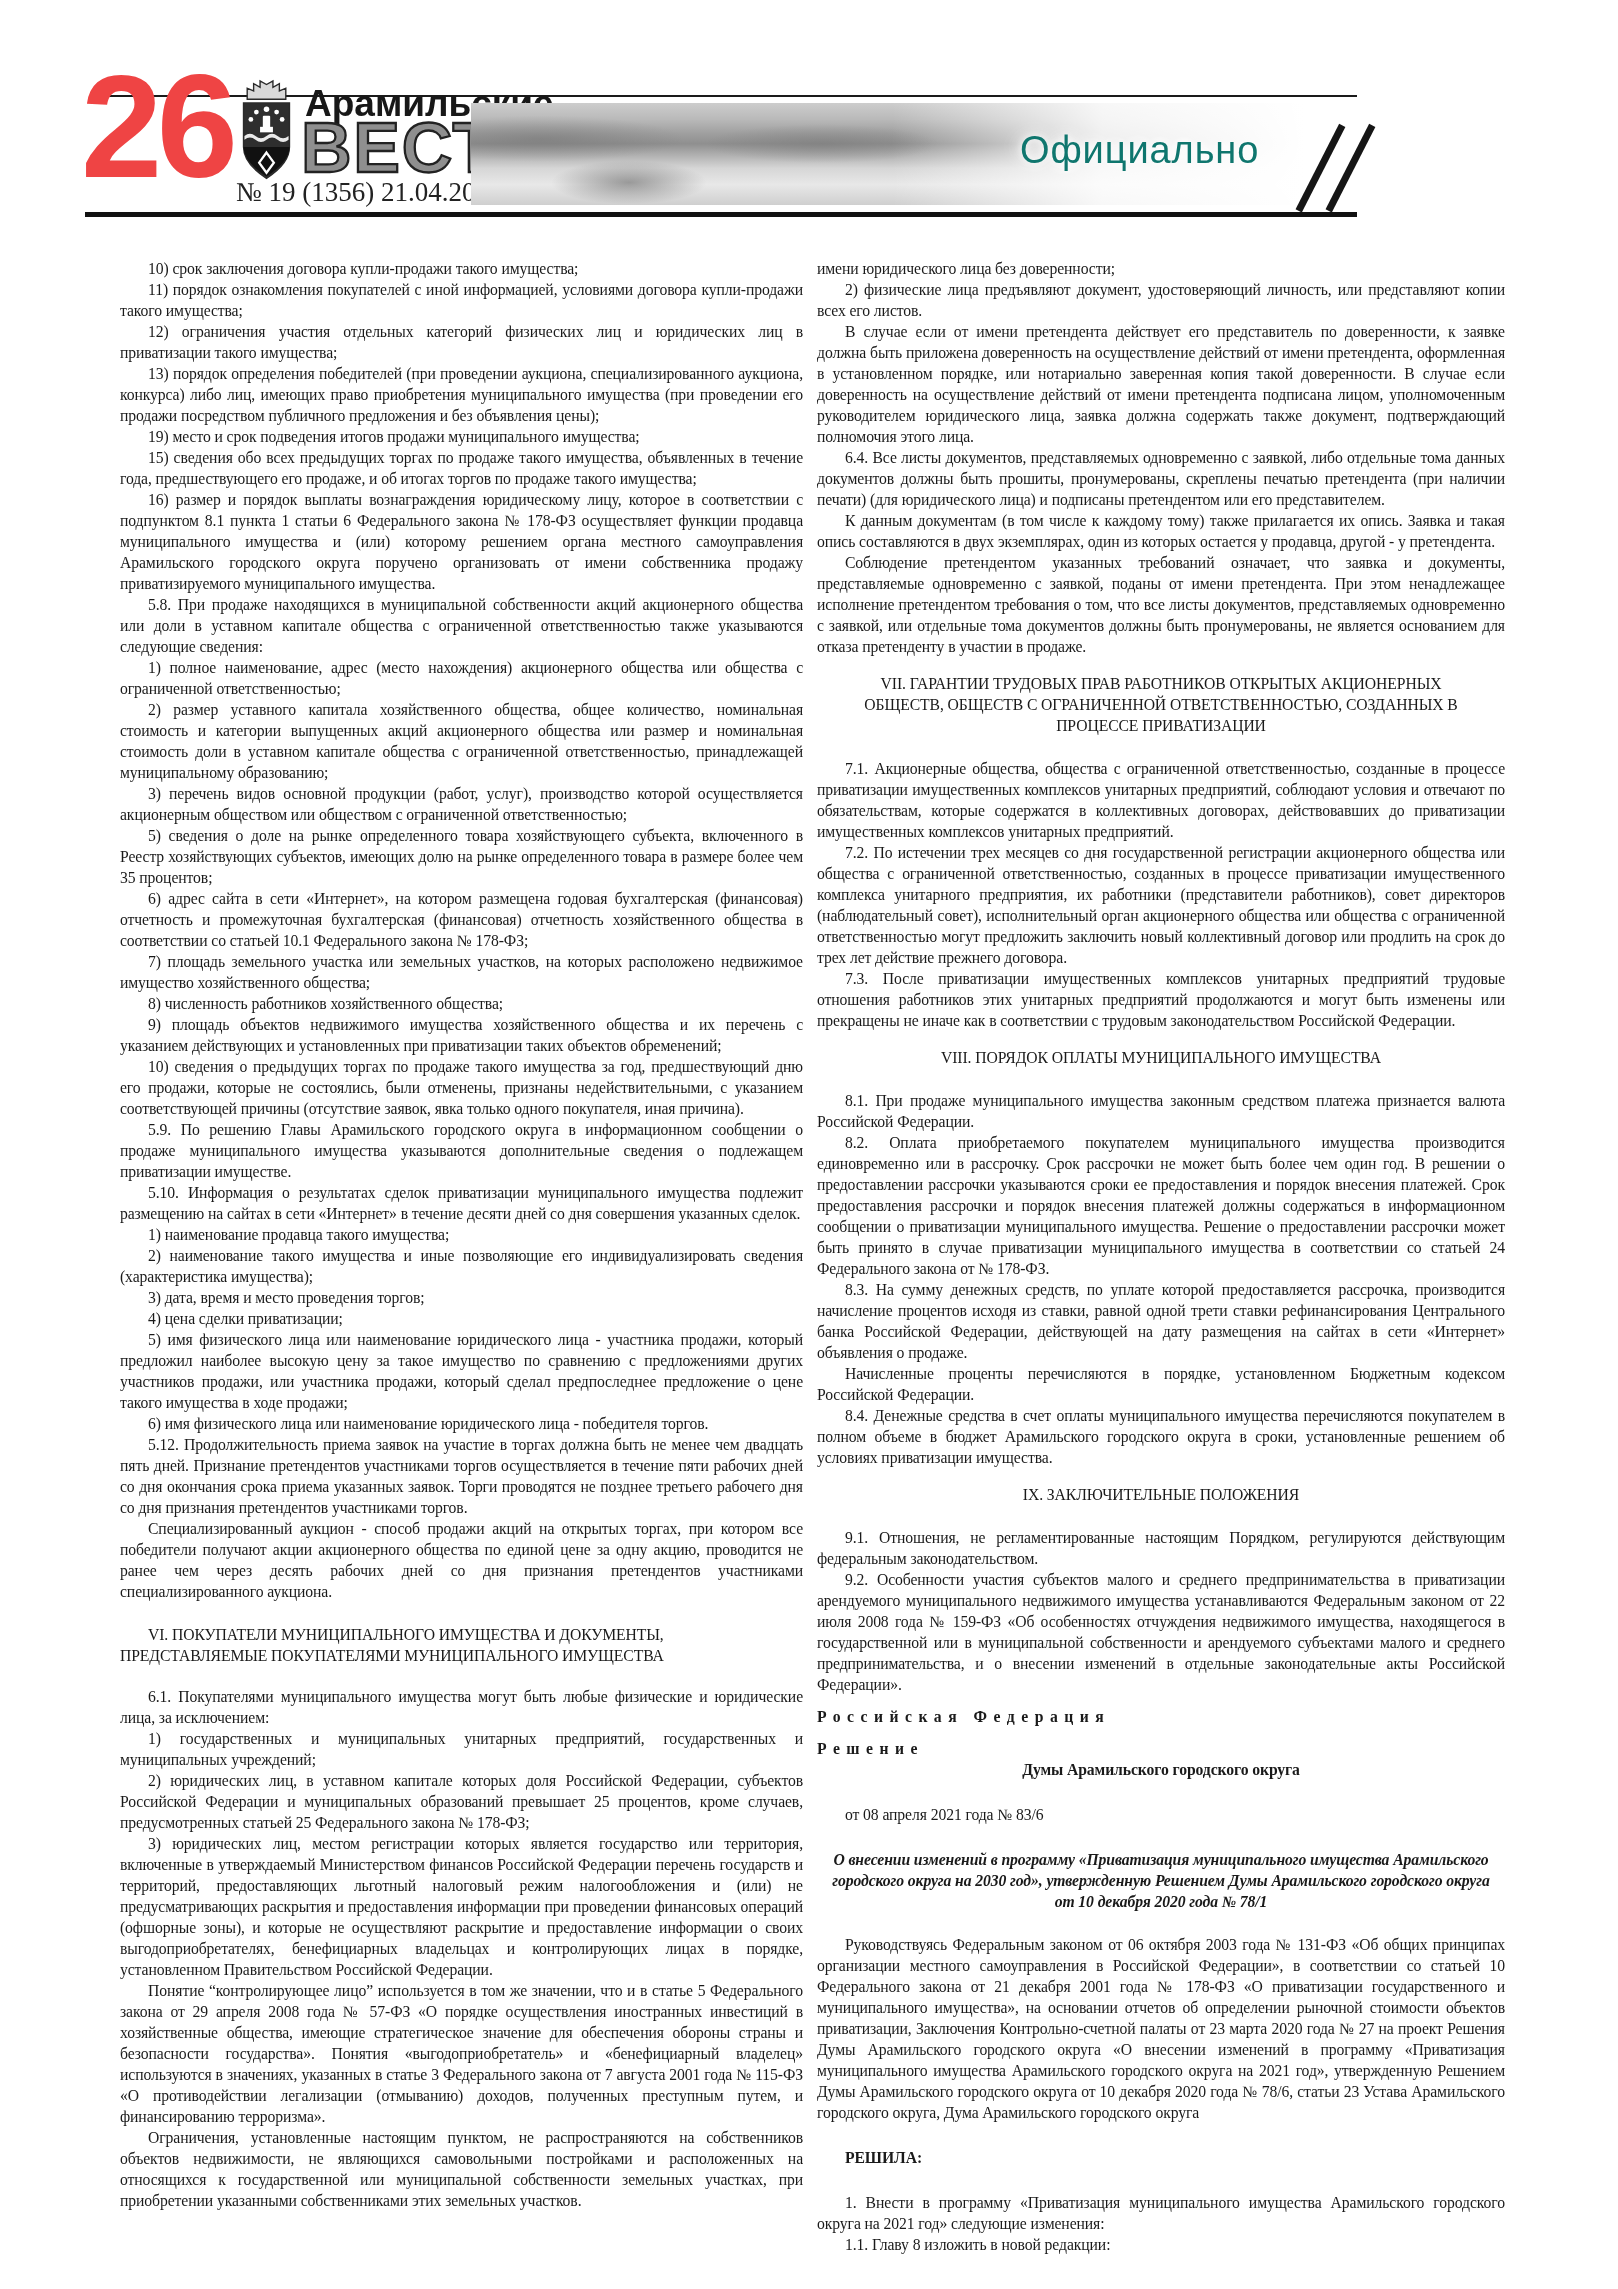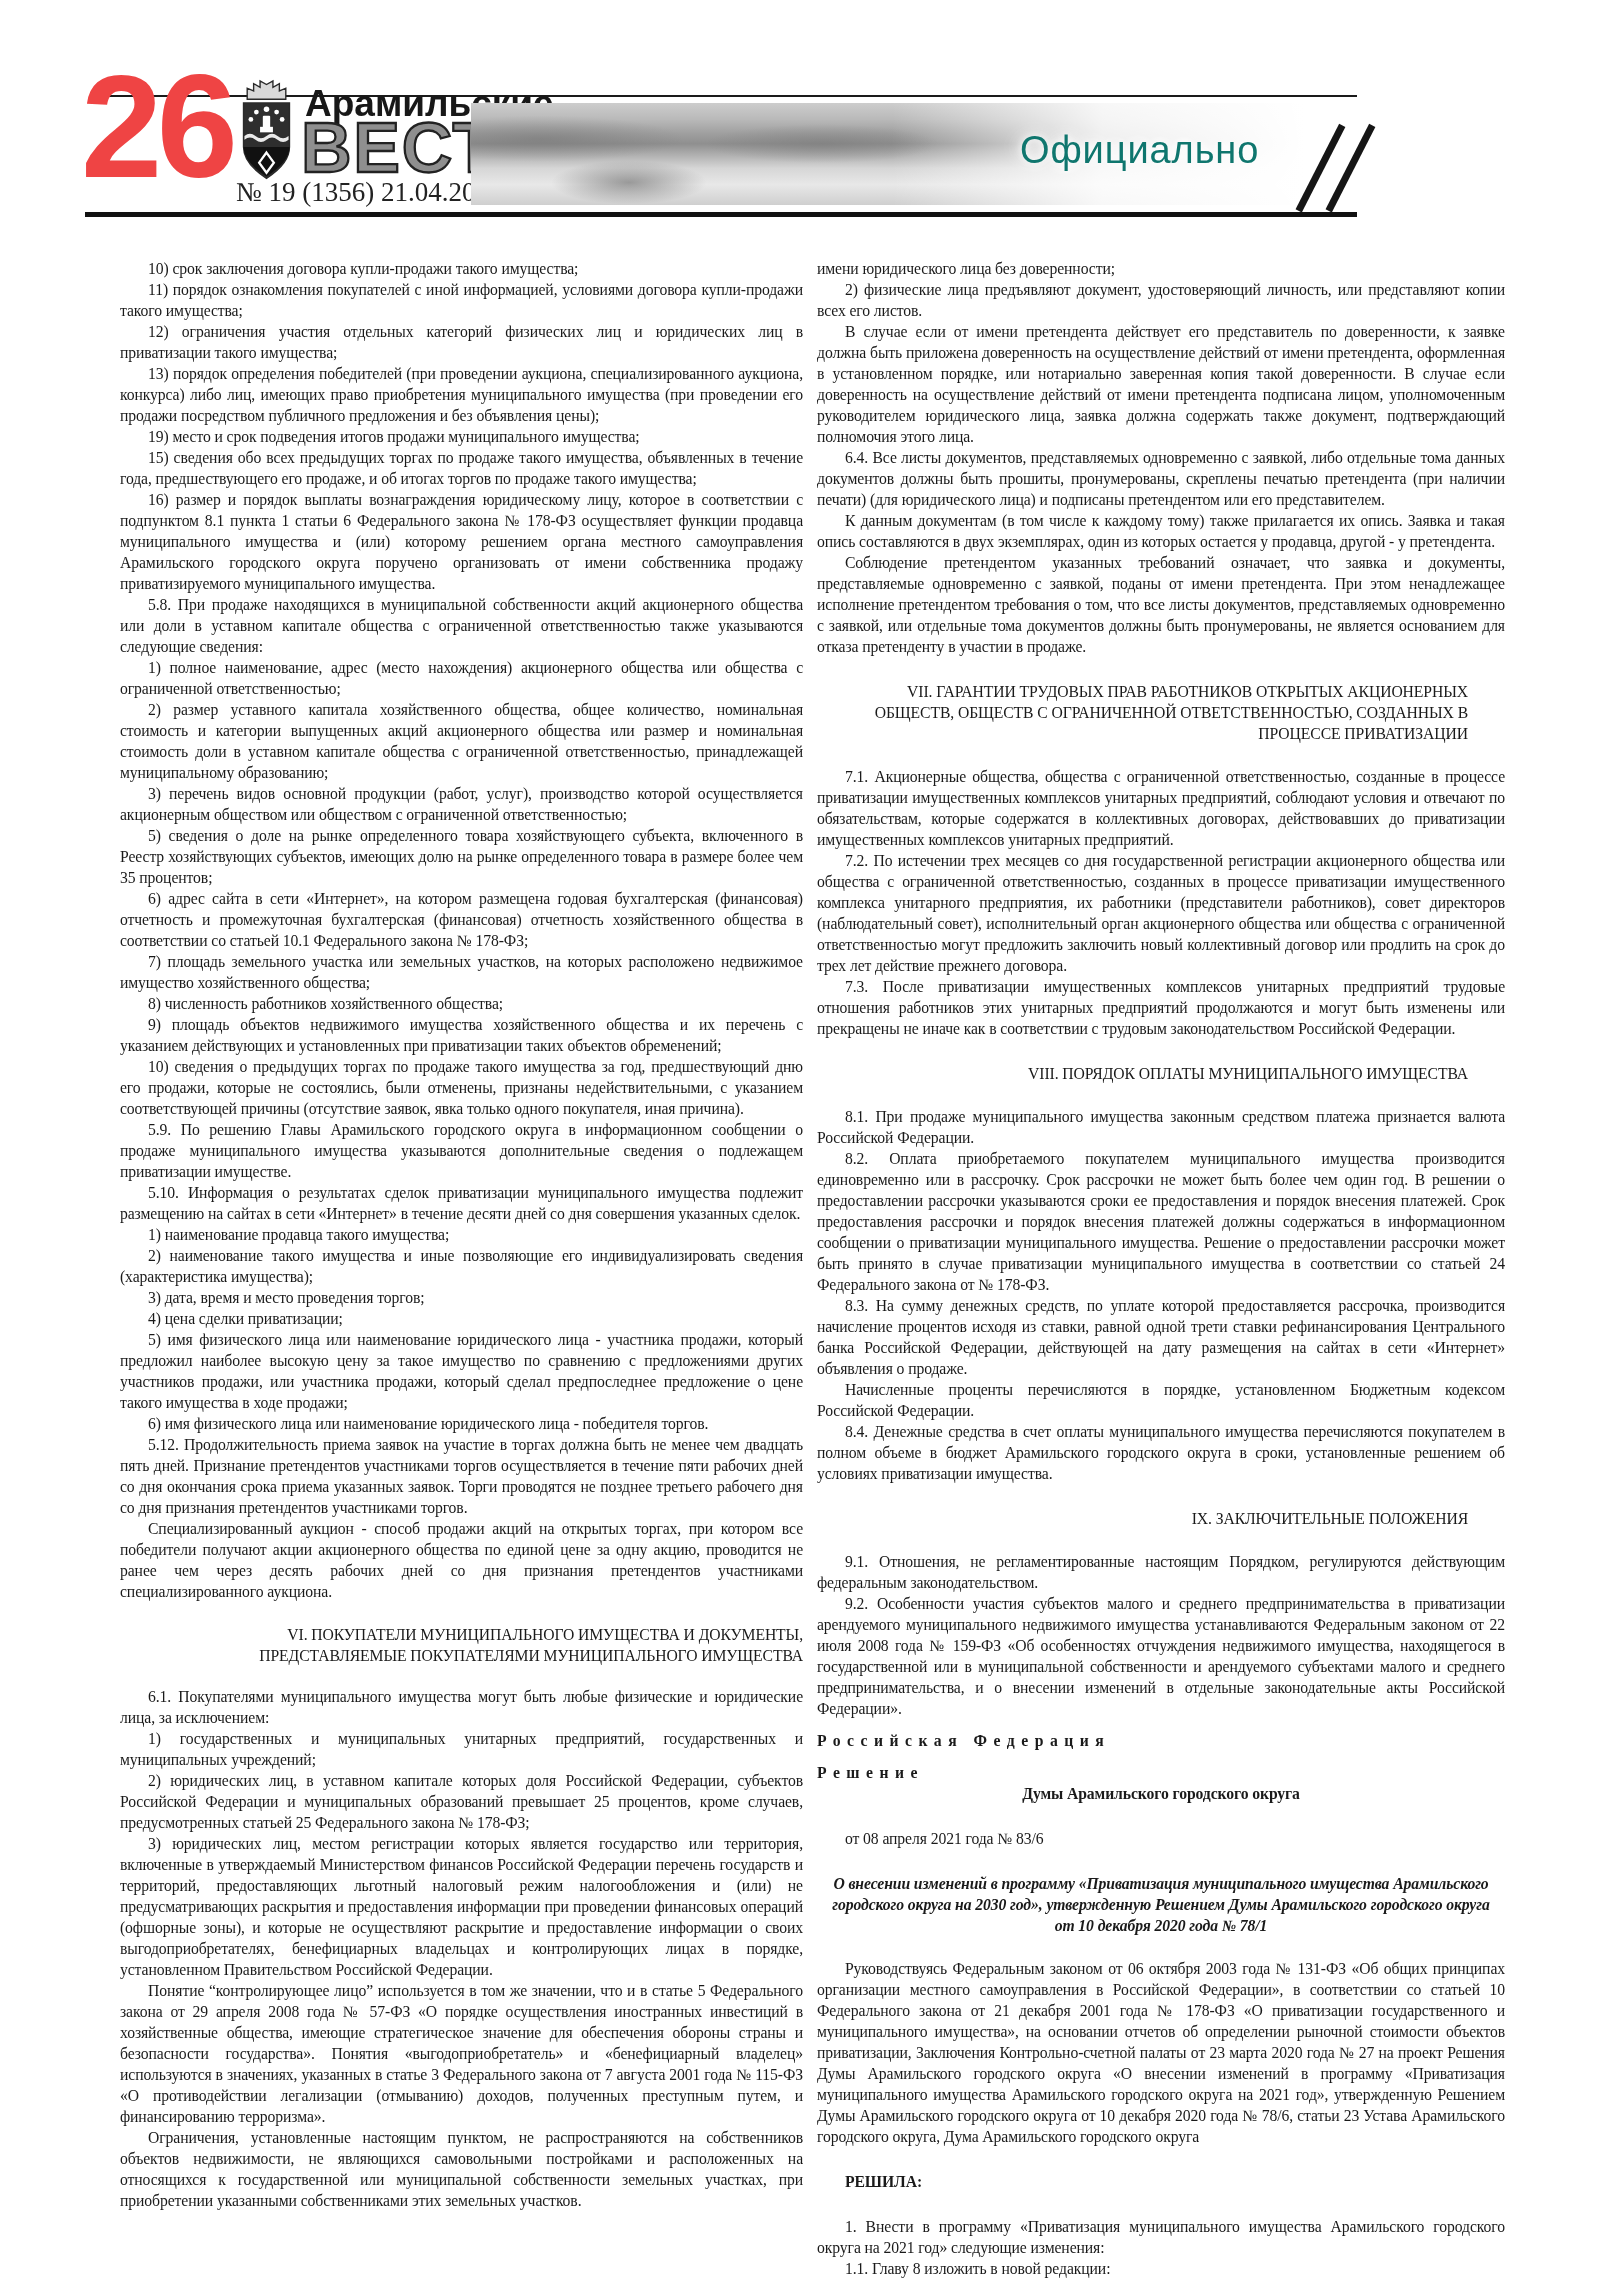--- a/index.html
+++ b/index.html
@@ -31,22 +31,22 @@
   .slash{position:absolute;top:0;width:6.5px;height:96px;background:#161616;transform:rotate(27deg);}
   .slash.s1{left:20px;} .slash.s2{left:50px;}
   
   .col{position:absolute;top:258px;width:683px;font-size:15.7px;line-height:21px;
        text-align:justify;letter-spacing:-0.1px;hyphens:auto;}
   .col-left{left:120px;}
   .col-right{left:817px;width:688px;}
   .para{margin:0;}
   .para.p{text-indent:28px;}
   .para.pn{text-indent:0;}
-  .para.hl{text-indent:28px;text-align:right;margin:22px 0 20px 0;}
-  .para.hc{text-indent:0;text-align:right;margin:24px 37px 22px 37px;}
+  .para.hl{text-indent:28px;text-align:left;margin:22px 0 20px 0;}
+  .para.hc{text-indent:0;text-align:center;margin:16px 37px 22px 37px;}
   .para.bcs{text-indent:0;font-weight:bold;letter-spacing:6.5px;margin-top:11px;}
   .para.bc{text-indent:0;text-align:center;font-weight:bold;}
   .para.dateline{text-indent:28px;text-align:left;margin:24px 0;}
   .para.ibc{text-indent:0;text-align:center;font-weight:bold;font-style:italic;margin:0 9.2px;}
   .para.ibc1{margin-top:9.2px;}
   .para.ibc2{margin-bottom:22px;}
   .para.b{font-weight:bold;text-indent:28px;text-align:left;margin:24px 0;}
 </style>
 </head>
 <body>

